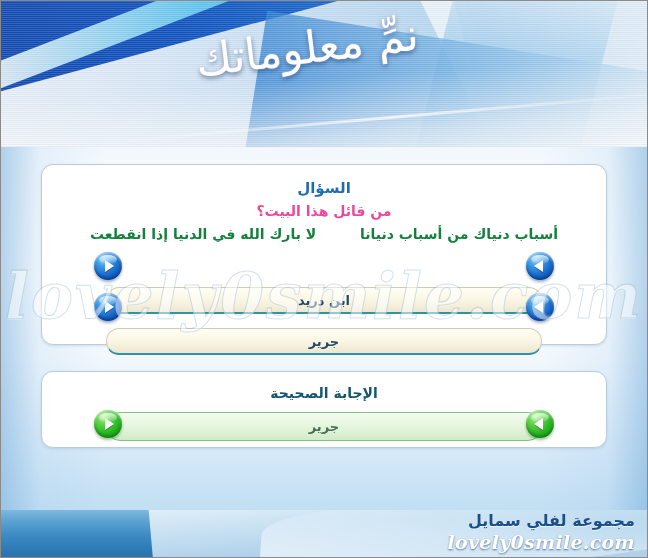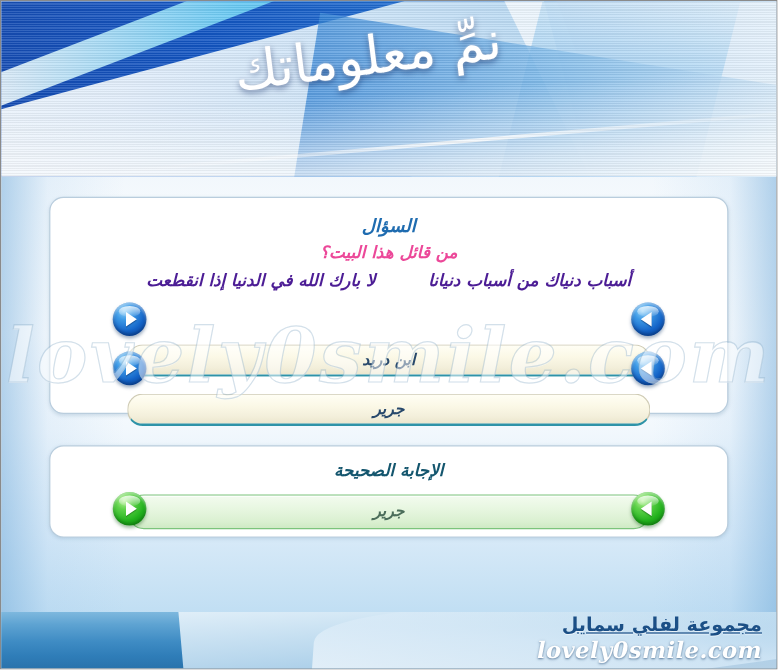--- a/index.html
+++ b/index.html
@@ -157,21 +157,20 @@
     pointer-events: none;
     z-index: 6;
     direction: ltr;
   }
 
   
   .content {
     position: relative;
     z-index: 5;
     padding: 0 40px;
-    font-style: italic;
   }
   .panel {
     background: #ffffff;
     border: 1px solid #b9cddd;
     border-radius: 12px;
     box-shadow: 0 1px 3px rgba(90,130,165,0.22);
     position: relative;
   }
   .panel-question {
     margin-top: 17px;
@@ -192,21 +191,21 @@
   }
   .q-text {
     text-align: center;
     color: #ec4899;
     font-size: 14px;
     font-weight: 700;
     margin: 0 0 7px 0;
   }
   .q-verse {
     text-align: center;
-    color: #4c1d95;
+    color: #15803d;
     font-size: 14px;
     font-weight: 700;
     margin: 0 0 12px 0;
     white-space: nowrap;
   }
   .q-verse .verse-gap {
     display: inline-block;
     width: 34px;
   }
 
@@ -376,21 +375,20 @@
   }
   .f-ar {
     position: absolute;
     right: 12px;
     top: 1px;
     color: #1b4f86;
     font-size: 16px;
     font-weight: 700;
     text-shadow: 0 1px 0 rgba(255,255,255,0.55);
     white-space: nowrap;
-    text-decoration: underline;
   }
   .f-url {
     position: absolute;
     right: 12px;
     top: 21px;
     color: #ffffff;
     font-family: "DejaVu Serif", "Liberation Serif", serif;
     font-style: italic;
     font-weight: 700;
     font-size: 19px;

